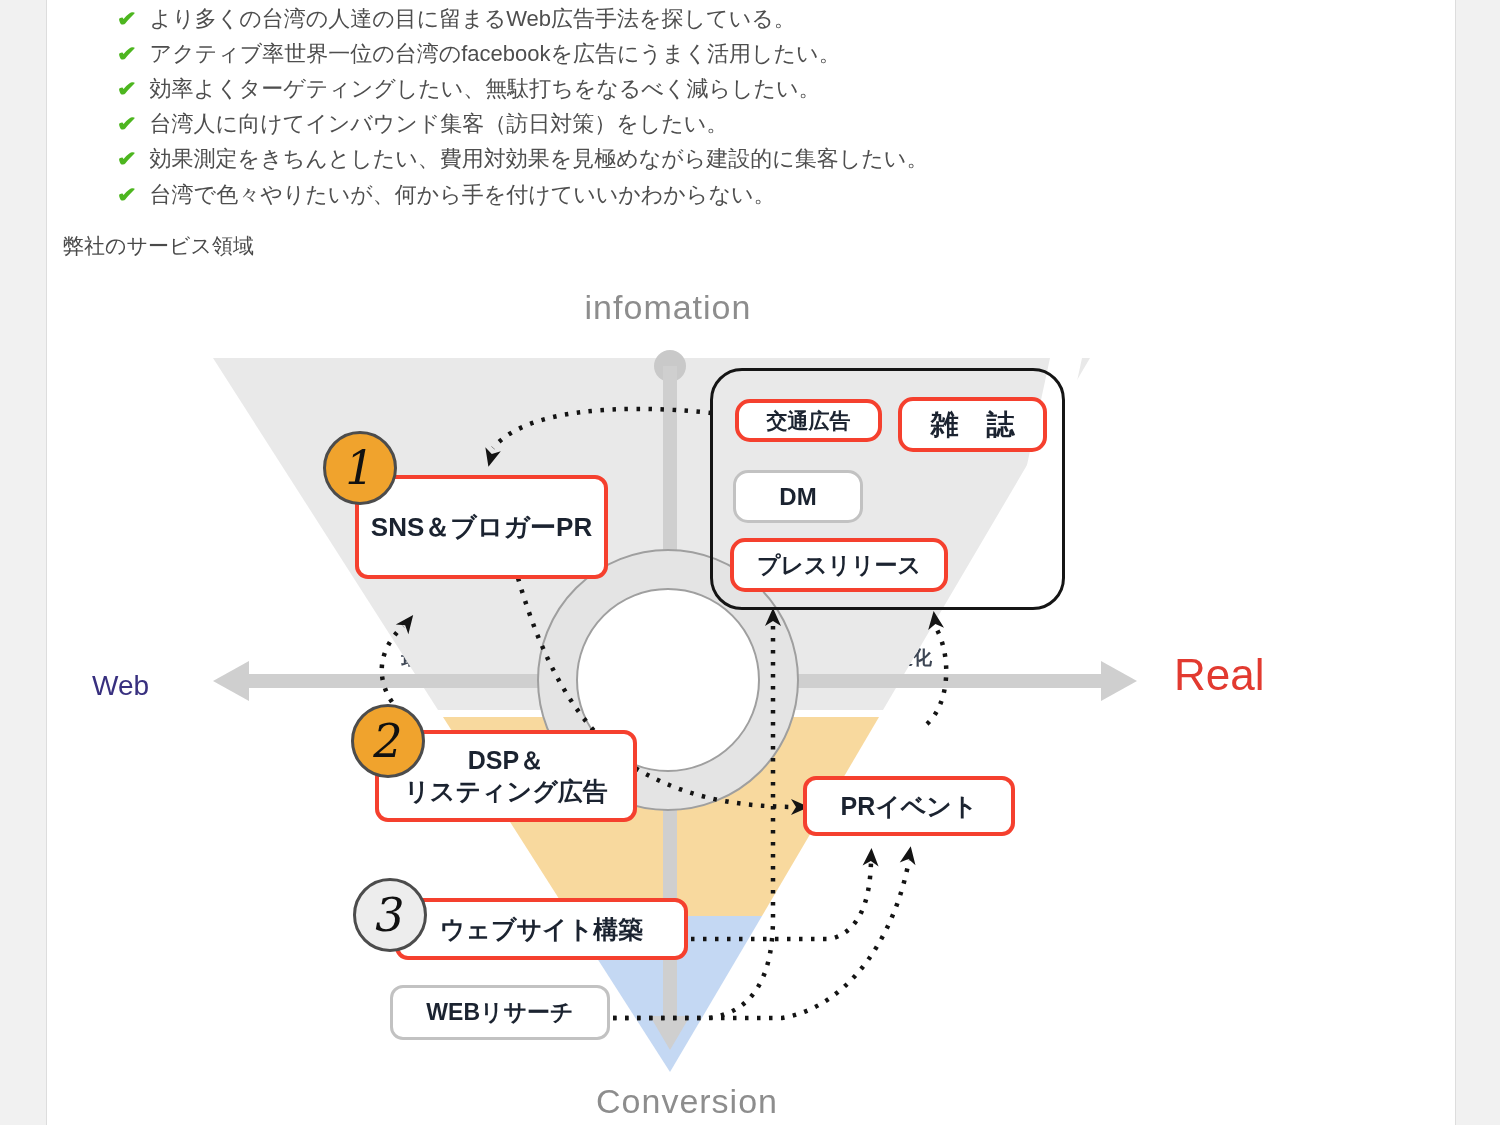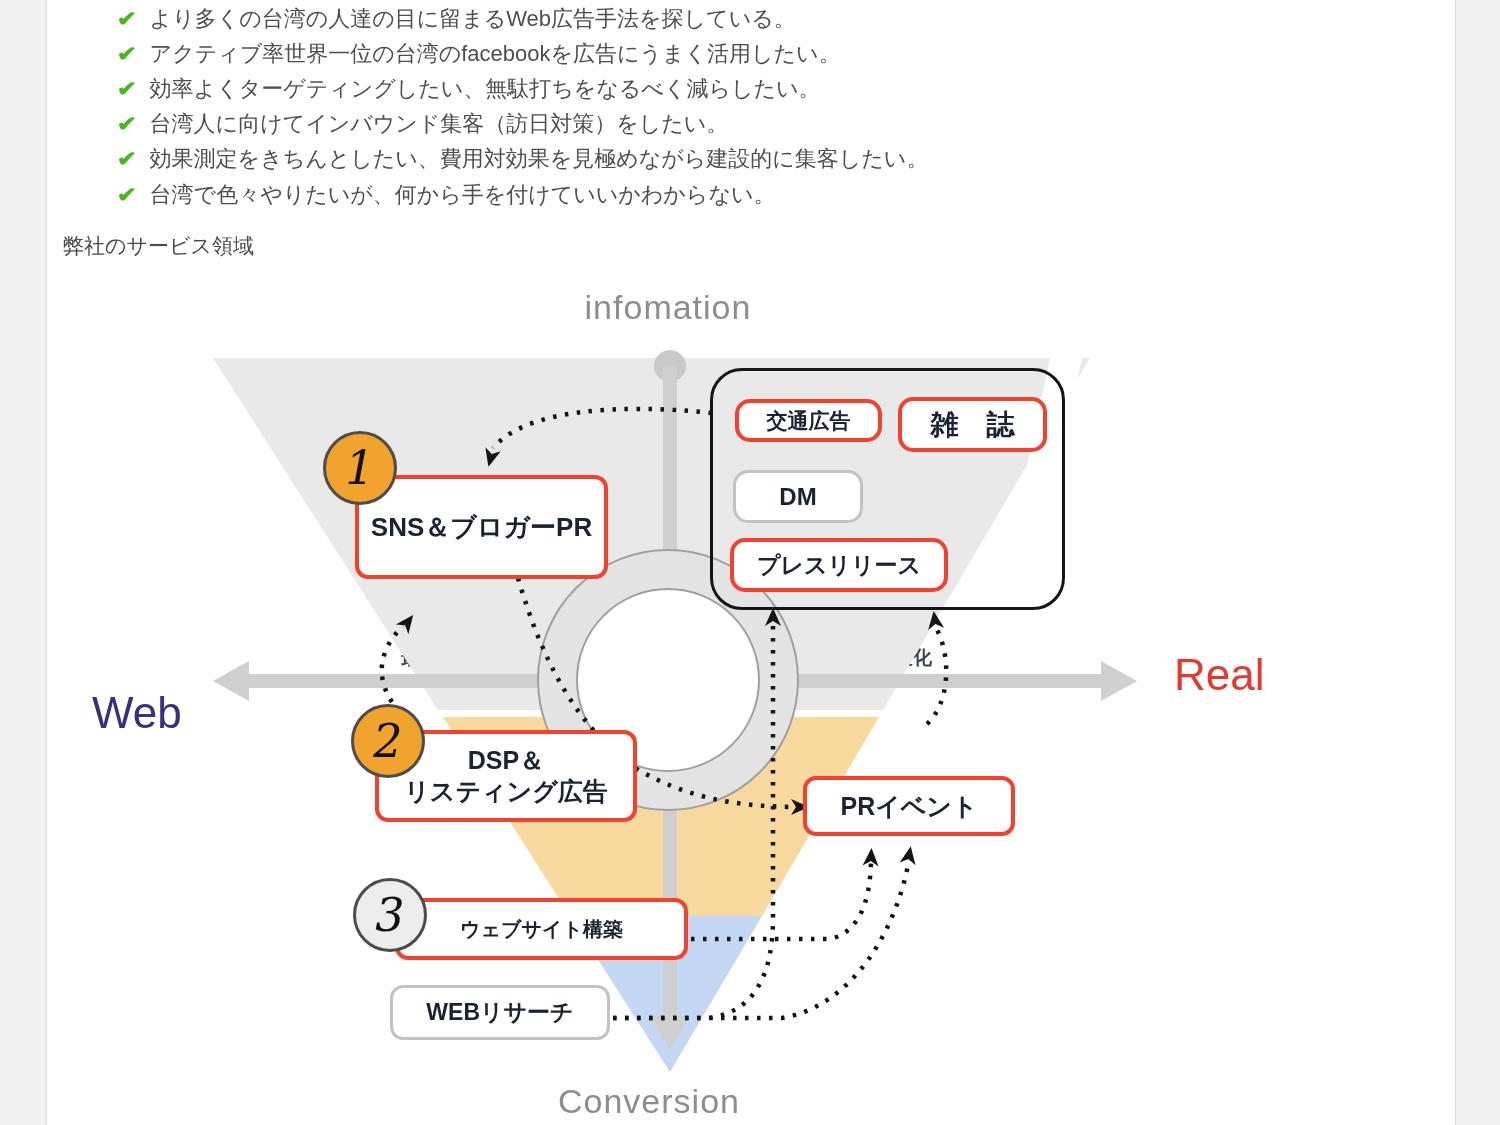--- a/index.html
+++ b/index.html
@@ -12,37 +12,37 @@
   
   .checklist{position:absolute;left:118px;top:1px;margin:0;padding:0;list-style:none;}
   .checklist li{height:35.2px;display:flex;align-items:center;font-size:22px;color:#4e4e4e;white-space:nowrap;}
   .check{color:#4db61f;font-size:21px;font-weight:bold;margin-right:14px;transform:scaleX(1.15);}
 
   .heading{position:absolute;left:63px;top:232px;font-size:21px;color:#4a4a4a;}
 
   
   .axis-word{position:absolute;white-space:nowrap;}
   .lbl-info{left:568px;top:288px;width:200px;text-align:center;font-size:34px;color:#8d8d8d;letter-spacing:1px;}
-  .lbl-conv{left:558px;top:1082px;width:220px;text-align:left;font-size:34px;color:#8d8d8d;letter-spacing:1px;}
-  .lbl-web{left:92px;top:688px;font-size:44px;color:#38307f;}
+  .lbl-conv{left:558px;top:1082px;width:220px;text-align:right;font-size:34px;color:#8d8d8d;letter-spacing:1px;}
+  .lbl-web{left:92px;top:670px;font-size:28px;color:#38307f;}
   .lbl-real{left:1174px;top:650px;font-size:44px;color:#e23a30;}
   .lbl-center{left:548px;top:668px;width:240px;text-align:center;font-size:21px;color:#4b586c;}
   .lbl-mediamix{left:478px;top:381px;font-size:21px;color:#3d4654;letter-spacing:2px;}
   .lbl-opt{font-size:19px;font-weight:600;color:#3d4654;}
   .opt-l{left:401px;top:645px;}
   .opt-r{left:875px;top:645px;}
 
   
   .box{position:absolute;background:#fff;display:flex;flex-direction:column;align-items:center;justify-content:center;
        font-weight:bold;color:#1b2330;white-space:nowrap;box-sizing:border-box;z-index:30;}
   .redb{border:4px solid #f5402e;border-radius:13px;}
   .grayb{border:3px solid #c2c2c2;border-radius:13px;}
   .b-sns{left:355px;top:475px;width:253px;height:104px;font-size:26px;}
   .b-dsp{left:375px;top:730px;width:262px;height:92px;font-size:25px;line-height:1.25;}
-  .b-site{left:395px;top:898px;width:293px;height:62px;font-size:20px;}
+  .b-site{left:395px;top:898px;width:293px;height:62px;font-size:25px;}
   .b-webres{left:390px;top:985px;width:220px;height:55px;font-size:23px;}
   .b-prevent{left:803px;top:776px;width:212px;height:60px;font-size:25px;align-items:center;}
   .mediabox{position:absolute;left:710px;top:368px;width:355px;height:242px;border:3.5px solid #151515;border-radius:32px;box-sizing:border-box;z-index:25;}
   .b-m1{left:735px;top:399px;width:147px;height:43px;font-size:21px;border-radius:15px;}
   .b-m2{left:898px;top:397px;width:149px;height:55px;font-size:28px;border-radius:15px;}
   .b-m3{left:733px;top:470px;width:130px;height:53px;font-size:24px;border-radius:15px;}
   .b-m4{left:898px;top:464px;width:152px;height:54px;font-size:24px;border-radius:15px;}
   .b-m5{left:730px;top:538px;width:218px;height:54px;font-size:23px;border-radius:15px;}
 
   

